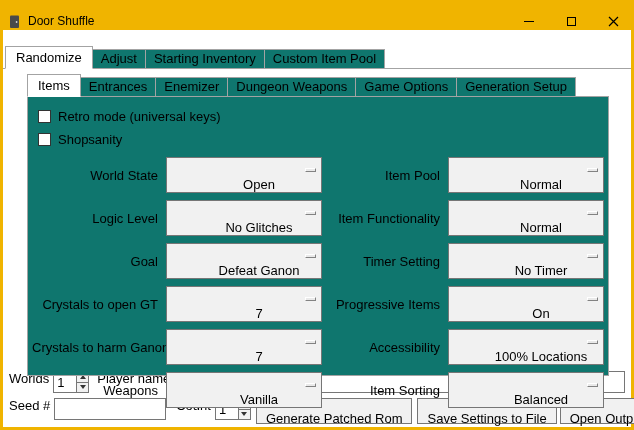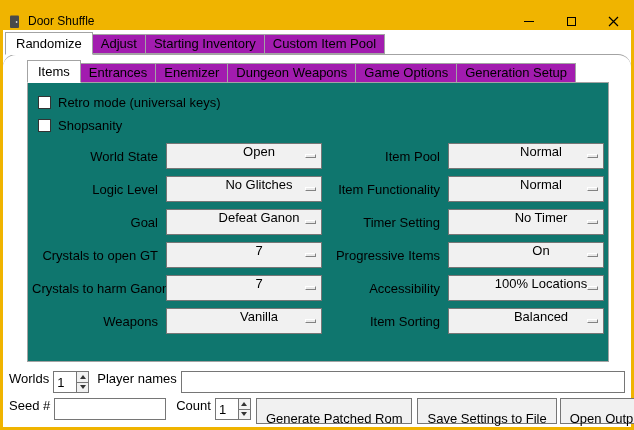--- a/index.html
+++ b/index.html
@@ -20,38 +20,38 @@
   .win-controls{margin-left:auto;display:flex;align-self:stretch;}
   .win-btn{width:42px;display:flex;align-items:center;justify-content:center;cursor:default;}
   .min-glyph{width:10px;height:1px;background:#000;display:block;}
   .max-glyph{width:9px;height:9px;border:1px solid #000;display:block;background:transparent;}
 
   
   .client{position:absolute;left:3px;right:3px;top:30px;bottom:3px;background:#fff;display:flex;flex-direction:column;}
 
   
   .tabs{display:flex;align-items:flex-end;position:relative;z-index:2;}
-  .outer-tabs{padding:2px 0 0 2px;align-items:center;}
+  .outer-tabs{padding:16px 0 0 2px;}
   .inner-tabs{padding-top:2px;}
-  .tab{background:#a21caf;border:1px solid var(--nb-border);padding:1px 8px 2px;margin-bottom:-1px;margin-right:-1px;white-space:nowrap;position:relative;cursor:default;}
+  .tab{background:#0f766e;border:1px solid var(--nb-border);padding:1px 8px 2px;margin-bottom:-1px;margin-right:-1px;white-space:nowrap;position:relative;cursor:default;}
   .tab.selected{background:#fff;border-bottom-color:#fff;padding:3px 10px 3px;z-index:3;}
 
-  .outer-content{flex:1;border-top:1px solid var(--nb-border);background:#fff;position:relative;z-index:1;border-radius:13px;}
+  .outer-content{flex:1;border-top:1px solid var(--nb-border);background:#fff;position:relative;z-index:1;}
 
   .inner-wrap{margin:3px 22px 0 24px;}
   .inner-frame{border:1px solid var(--nb-border);height:280px;background:#0f766e;padding-top:8px;position:relative;z-index:1;}
 
   
   .check-row{display:flex;align-items:center;gap:7px;padding:4px 0 4px 10px;cursor:default;}
   .checkbox{width:13px;height:13px;border:1px solid #333;background:#fff;flex:none;}
 
   
   .settings-grid{display:grid;grid-template-columns:126px 156px 110px 156px;column-gap:8px;row-gap:7px;align-items:center;margin:6px 0 0 4px;}
   .setting-label{text-align:right;white-space:nowrap;}
-  .dropdown{height:26px;background:var(--face);border:1px solid var(--ctl-border);display:flex;align-items:flex-start;justify-content:center;position:relative;cursor:default;padding-left:40px;}
+  .dropdown{height:36px;background:var(--face);border:1px solid var(--ctl-border);display:flex;align-items:flex-end;justify-content:center;position:relative;cursor:default;padding-left:40px;}
   .dd-value{padding-right:10px;white-space:nowrap;}
   .dd-indicator{position:absolute;right:5px;top:10px;width:11px;height:4px;background:#e9e9e9;border-top:1px solid #fff;border-left:1px solid #fff;border-right:1px solid #828282;border-bottom:1px solid #828282;}
 
   
   .bottom{position:absolute;left:6px;right:6px;bottom:3px;}
   .brow{display:flex;align-items:flex-start;margin-top:5px;}
   .blabel{margin-right:4px;white-space:nowrap;}
   .pn{margin-left:8px;}
   .count{margin-left:10px;}
   .entry{height:22px;border:1px solid var(--ctl-border);background:#fff;font:inherit;padding:0 3px;outline:none;}

